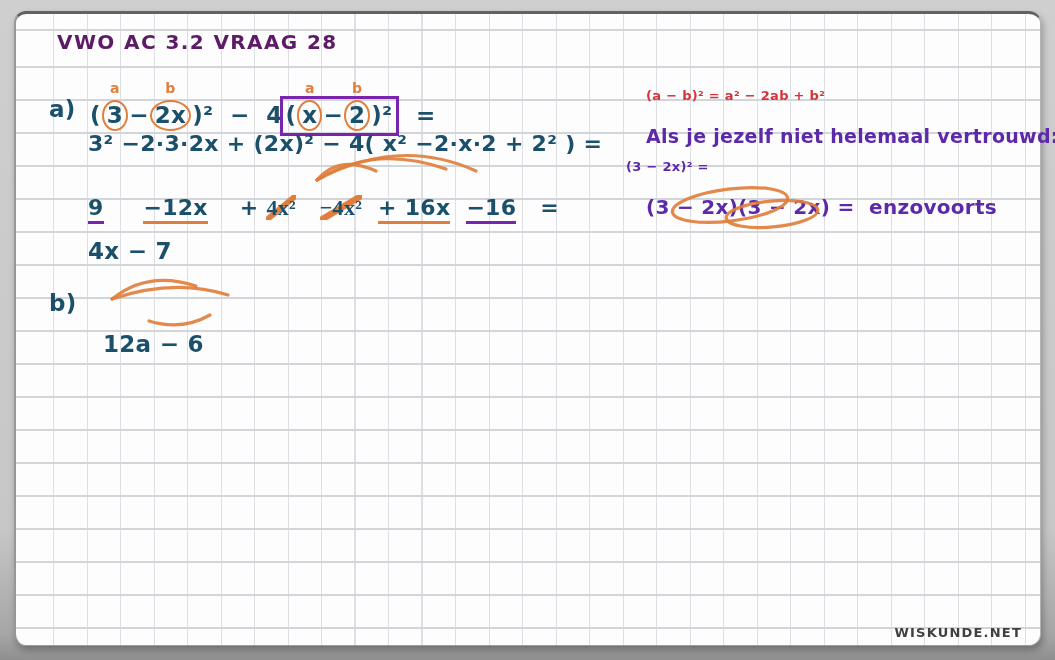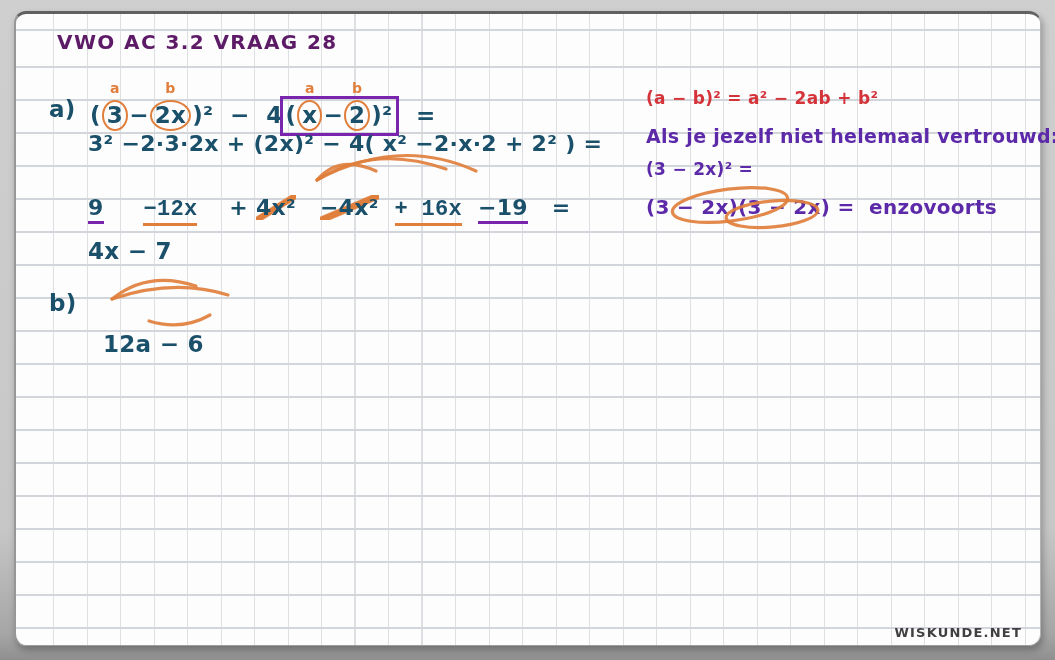--- a/index.html
+++ b/index.html
@@ -22,21 +22,21 @@
     border-left:2px solid #979797;
     border-right:1px solid #b3b3b3;
     border-bottom:1px solid #9d9d9d;
     box-shadow:2px 4px 7px rgba(0,0,0,.28);
   }
 
   .line{
     position:absolute;white-space:pre;font-weight:bold;
     color:var(--ink);letter-spacing:.3px;line-height:1.15;
   }
-  .fs23{font-size:23px;} .fs22{font-size:22px;} .fs21{font-size:17px;}
+  .fs23{font-size:23px;} .fs22{font-size:22px;} .fs21{font-size:13px;}
   .fs20{font-size:20px;} .fs19{font-size:19px;}
 
   .title{
     position:absolute;left:41px;top:16px;font-size:20px;font-weight:bold;
     letter-spacing:1.4px;color:var(--title);
   }
   .red{color:var(--red);}
   .violet{color:var(--note);}
   .watermark{
     position:absolute;right:18px;bottom:5px;font-size:13px;font-weight:bold;
@@ -50,53 +50,54 @@
     padding:0 3px 1px 3px;margin:0 1px;
   }
   .tag{
     position:absolute;top:-21px;left:50%;transform:translateX(-50%);
     font-size:14px;font-weight:bold;color:var(--orange);line-height:1;
   }
   .mk-box{
     display:inline-block;border:3px solid var(--anno);
     padding:1px 4px 2px 2px;margin-left:-2px;
   }
-  .mk-uo{border-bottom:3.5px solid var(--orange);padding-bottom:1px;font-family:Liberation Mono, monospace;}
+  .mk-uo{border-bottom:3.5px solid var(--orange);padding-bottom:1px;}
   .mk-up{border-bottom:3.5px solid var(--anno);padding-bottom:1px;}
   .mk-strike{
     background-image:linear-gradient(to bottom right,
       transparent 42%, var(--orange) 45%, var(--orange) 57%, transparent 60%);
+    font-family:Liberation Serif, serif;
   }
 
   .overlay{
     position:absolute;left:0;top:0;width:1027px;height:635px;
     pointer-events:none;
   }
   .arc{fill:none;stroke:var(--orange);stroke-width:3.2;stroke-linecap:round;opacity:.92;}
 </style>
 </head>
 <body>
 
 <div class="frame">
   <div class="paper">
 
     <div class="title">VWO AC 3.2 VRAAG 28</div>
 
     <div class="line fs23" style="left:33px;top:82px">a)</div>
     <div class="line fs23" style="left:74px;top:82px"><span>(</span><span class="mk-circle">3<span class="tag">a</span></span><span>−</span><span class="mk-circle">2x<span class="tag">b</span></span><span>)²  −  4</span><span class="mk-box"><span>(</span><span class="mk-circle">x<span class="tag">a</span></span><span>−</span><span class="mk-circle">2<span class="tag">b</span></span><span>)²</span></span><span>  =</span></div>
     <div class="line fs22" style="left:72px;top:117px">3² −2·3·2x + (2x)² − 4( x² −2·x·2 + 2² ) =</div>
-    <div class="line fs22" style="left:72px;top:181px"><span class="mk-up">9</span><span>     </span><span class="mk-uo">−12x</span><span>    + </span><span class="mk-strike">4x²</span><span>   </span><span class="mk-strike">−4x²</span><span>  </span><span class="mk-uo">+ 16x</span><span>  </span><span class="mk-up">−19</span><span>   =</span></div>
+    <div class="line fs22" style="left:72px;top:181px"><span class="mk-up">9</span><span>     </span><span class="mk-uo">−12x</span><span>    + </span><span class="mk-strike">4x²</span><span>   </span><span class="mk-strike">−4x²</span><span>  </span><span class="mk-uo">+ 16x</span><span>  </span><span class="mk-up">−16</span><span>   =</span></div>
     <div class="line fs23" style="left:72px;top:224px">4x − 7</div>
 
     <div class="line fs23" style="left:33px;top:276px">b)</div>
     <div class="line fs23" style="left:87px;top:317px">12a − 6</div>
 
     <div class="line fs21 red" style="left:630px;top:75px">(a − b)² = a² − 2ab + b²</div>
     <div class="line fs19 violet" style="left:630px;top:112px">Als je jezelf niet helemaal vertrouwd:</div>
-    <div class="line fs21 violet" style="left:630px;top:146px">(3 − 2x)² =</div>
+    <div class="line fs21 violet" style="left:610px;top:146px">(3 − 2x)² =</div>
     <div class="line fs20 violet" style="left:630px;top:182px">(3 − 2x)(3 − 2x) =  enzovoorts</div>
 
     <svg class="overlay" viewBox="0 0 1027 635">
       <g>
         <path class="arc" d="M301,166 Q323,140 360,157"></path>
         <path class="arc" d="M301,166 Q358,130 430,155"></path>
         <path class="arc" d="M301,166 Q383,122 460,157"></path>
       </g>
       <g>
         <path class="arc" d="M96,285 Q132,256 180,272"></path>

